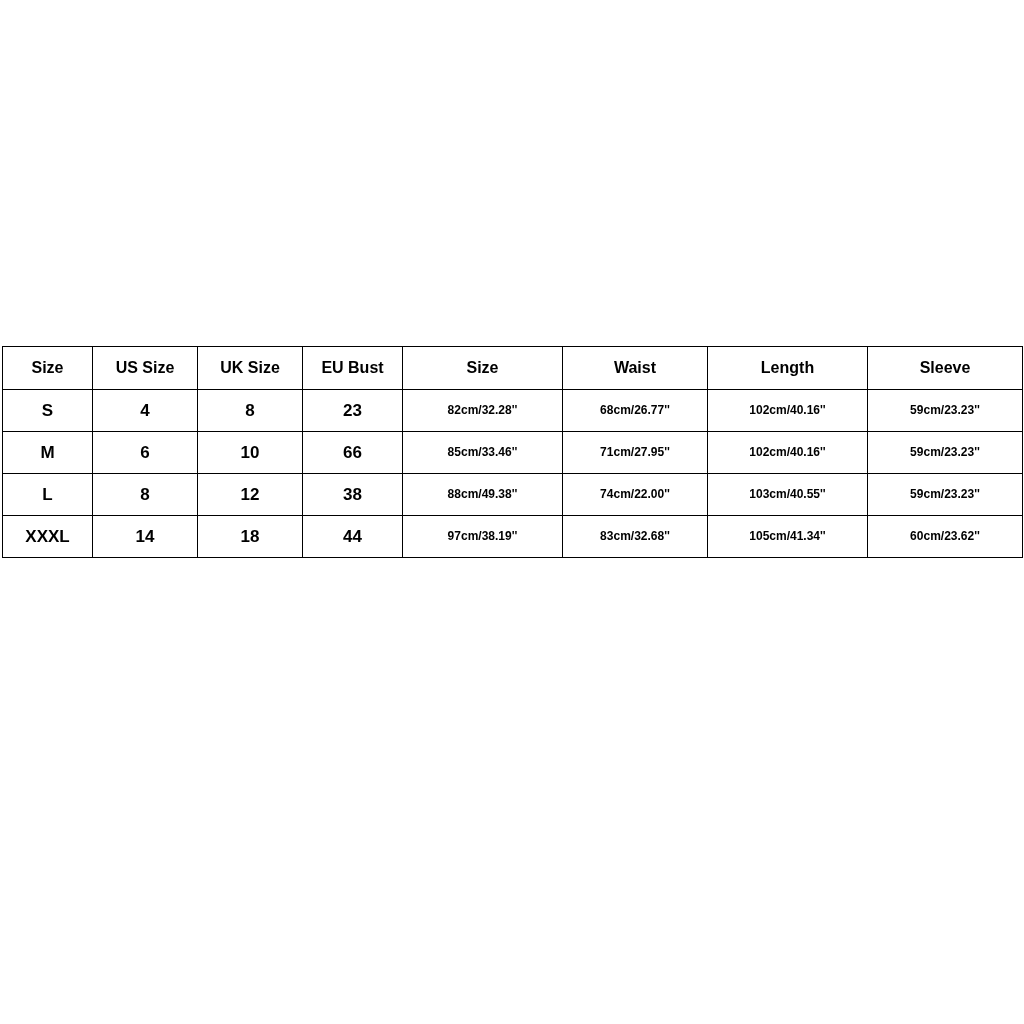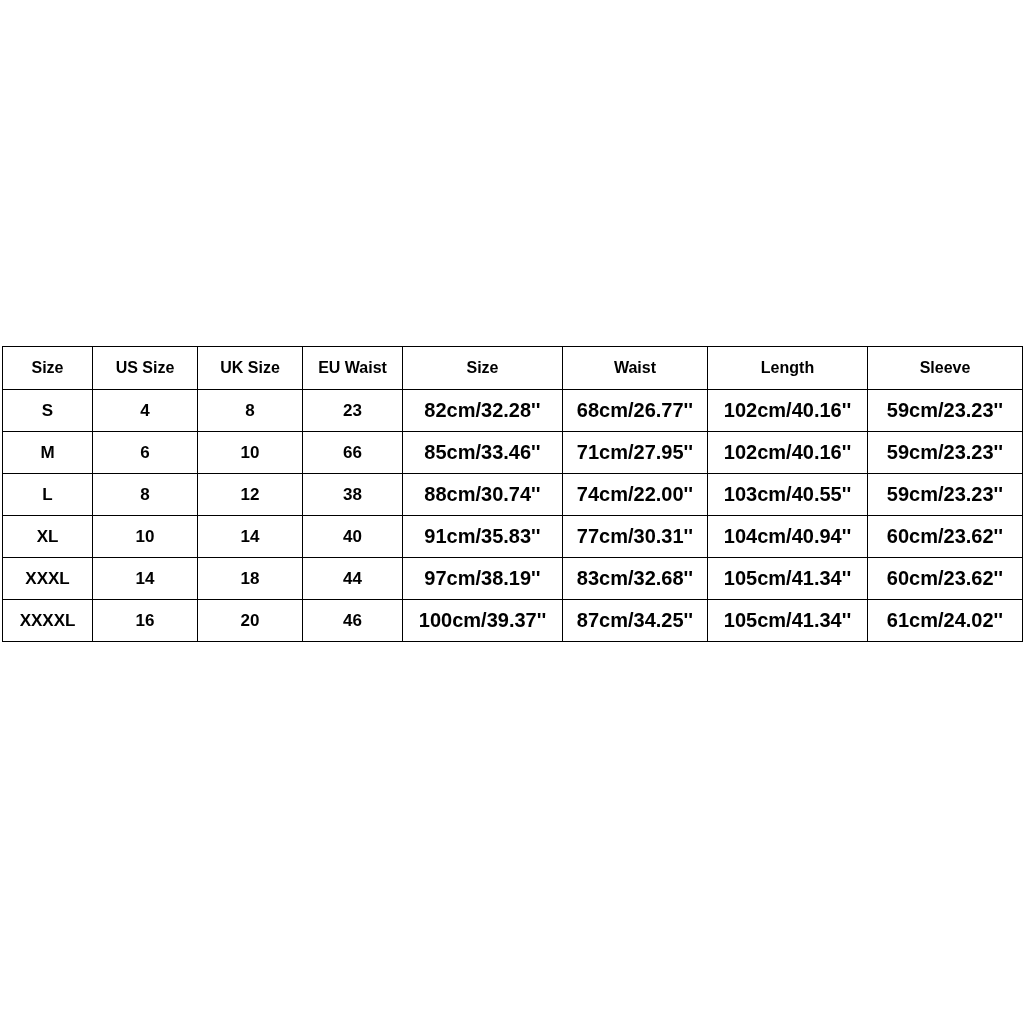--- a/index.html
+++ b/index.html
@@ -48,21 +48,21 @@
     height: 42px;
     line-height: 42px;
   }
   table.size-chart td.size-cell {
     font-size: 17px;
   }
   table.size-chart td.num-cell {
     font-size: 17px;
   }
   table.size-chart td.meas-cell {
-    font-size: 20px;
+    font-size: 12px;
   }
   col.c-size   { width: 90px; }
   col.c-us     { width: 105px; }
   col.c-uk     { width: 105px; }
   col.c-eu     { width: 100px; }
   col.c-bust   { width: 160px; }
   col.c-waist  { width: 145px; }
   col.c-length { width: 160px; }
   col.c-sleeve { width: 155px; }
 </style>
@@ -80,21 +80,21 @@
         <col class="c-bust">
         <col class="c-waist">
         <col class="c-length">
         <col class="c-sleeve">
       </colgroup>
       <thead>
         <tr>
           <th>Size</th>
           <th>US Size</th>
           <th>UK Size</th>
-          <th>EU Waist</th>
+          <th>EU Bust</th>
           <th>Size</th>
           <th>Waist</th>
           <th>Length</th>
           <th>Sleeve</th>
         </tr>
       </thead>
       <tbody>
         <tr>
           <td class="size-cell">S</td>
           <td class="num-cell">4</td>
@@ -113,51 +113,31 @@
           <td class="meas-cell">85cm/33.46''</td>
           <td class="meas-cell">71cm/27.95''</td>
           <td class="meas-cell">102cm/40.16''</td>
           <td class="meas-cell">59cm/23.23''</td>
         </tr>
         <tr>
           <td class="size-cell">L</td>
           <td class="num-cell">8</td>
           <td class="num-cell">12</td>
           <td class="num-cell">38</td>
-          <td class="meas-cell">88cm/30.74''</td>
+          <td class="meas-cell">88cm/49.38''</td>
           <td class="meas-cell">74cm/22.00''</td>
           <td class="meas-cell">103cm/40.55''</td>
           <td class="meas-cell">59cm/23.23''</td>
-        </tr>
-        <tr>
-          <td class="size-cell">XL</td>
-          <td class="num-cell">10</td>
-          <td class="num-cell">14</td>
-          <td class="num-cell">40</td>
-          <td class="meas-cell">91cm/35.83''</td>
-          <td class="meas-cell">77cm/30.31''</td>
-          <td class="meas-cell">104cm/40.94''</td>
-          <td class="meas-cell">60cm/23.62''</td>
         </tr>
         <tr>
           <td class="size-cell">XXXL</td>
           <td class="num-cell">14</td>
           <td class="num-cell">18</td>
           <td class="num-cell">44</td>
           <td class="meas-cell">97cm/38.19''</td>
           <td class="meas-cell">83cm/32.68''</td>
           <td class="meas-cell">105cm/41.34''</td>
           <td class="meas-cell">60cm/23.62''</td>
         </tr>
-        <tr>
-          <td class="size-cell">XXXXL</td>
-          <td class="num-cell">16</td>
-          <td class="num-cell">20</td>
-          <td class="num-cell">46</td>
-          <td class="meas-cell">100cm/39.37''</td>
-          <td class="meas-cell">87cm/34.25''</td>
-          <td class="meas-cell">105cm/41.34''</td>
-          <td class="meas-cell">61cm/24.02''</td>
-        </tr>
       </tbody>
     </table>
   </div>
 </div>
 
 </body></html>

